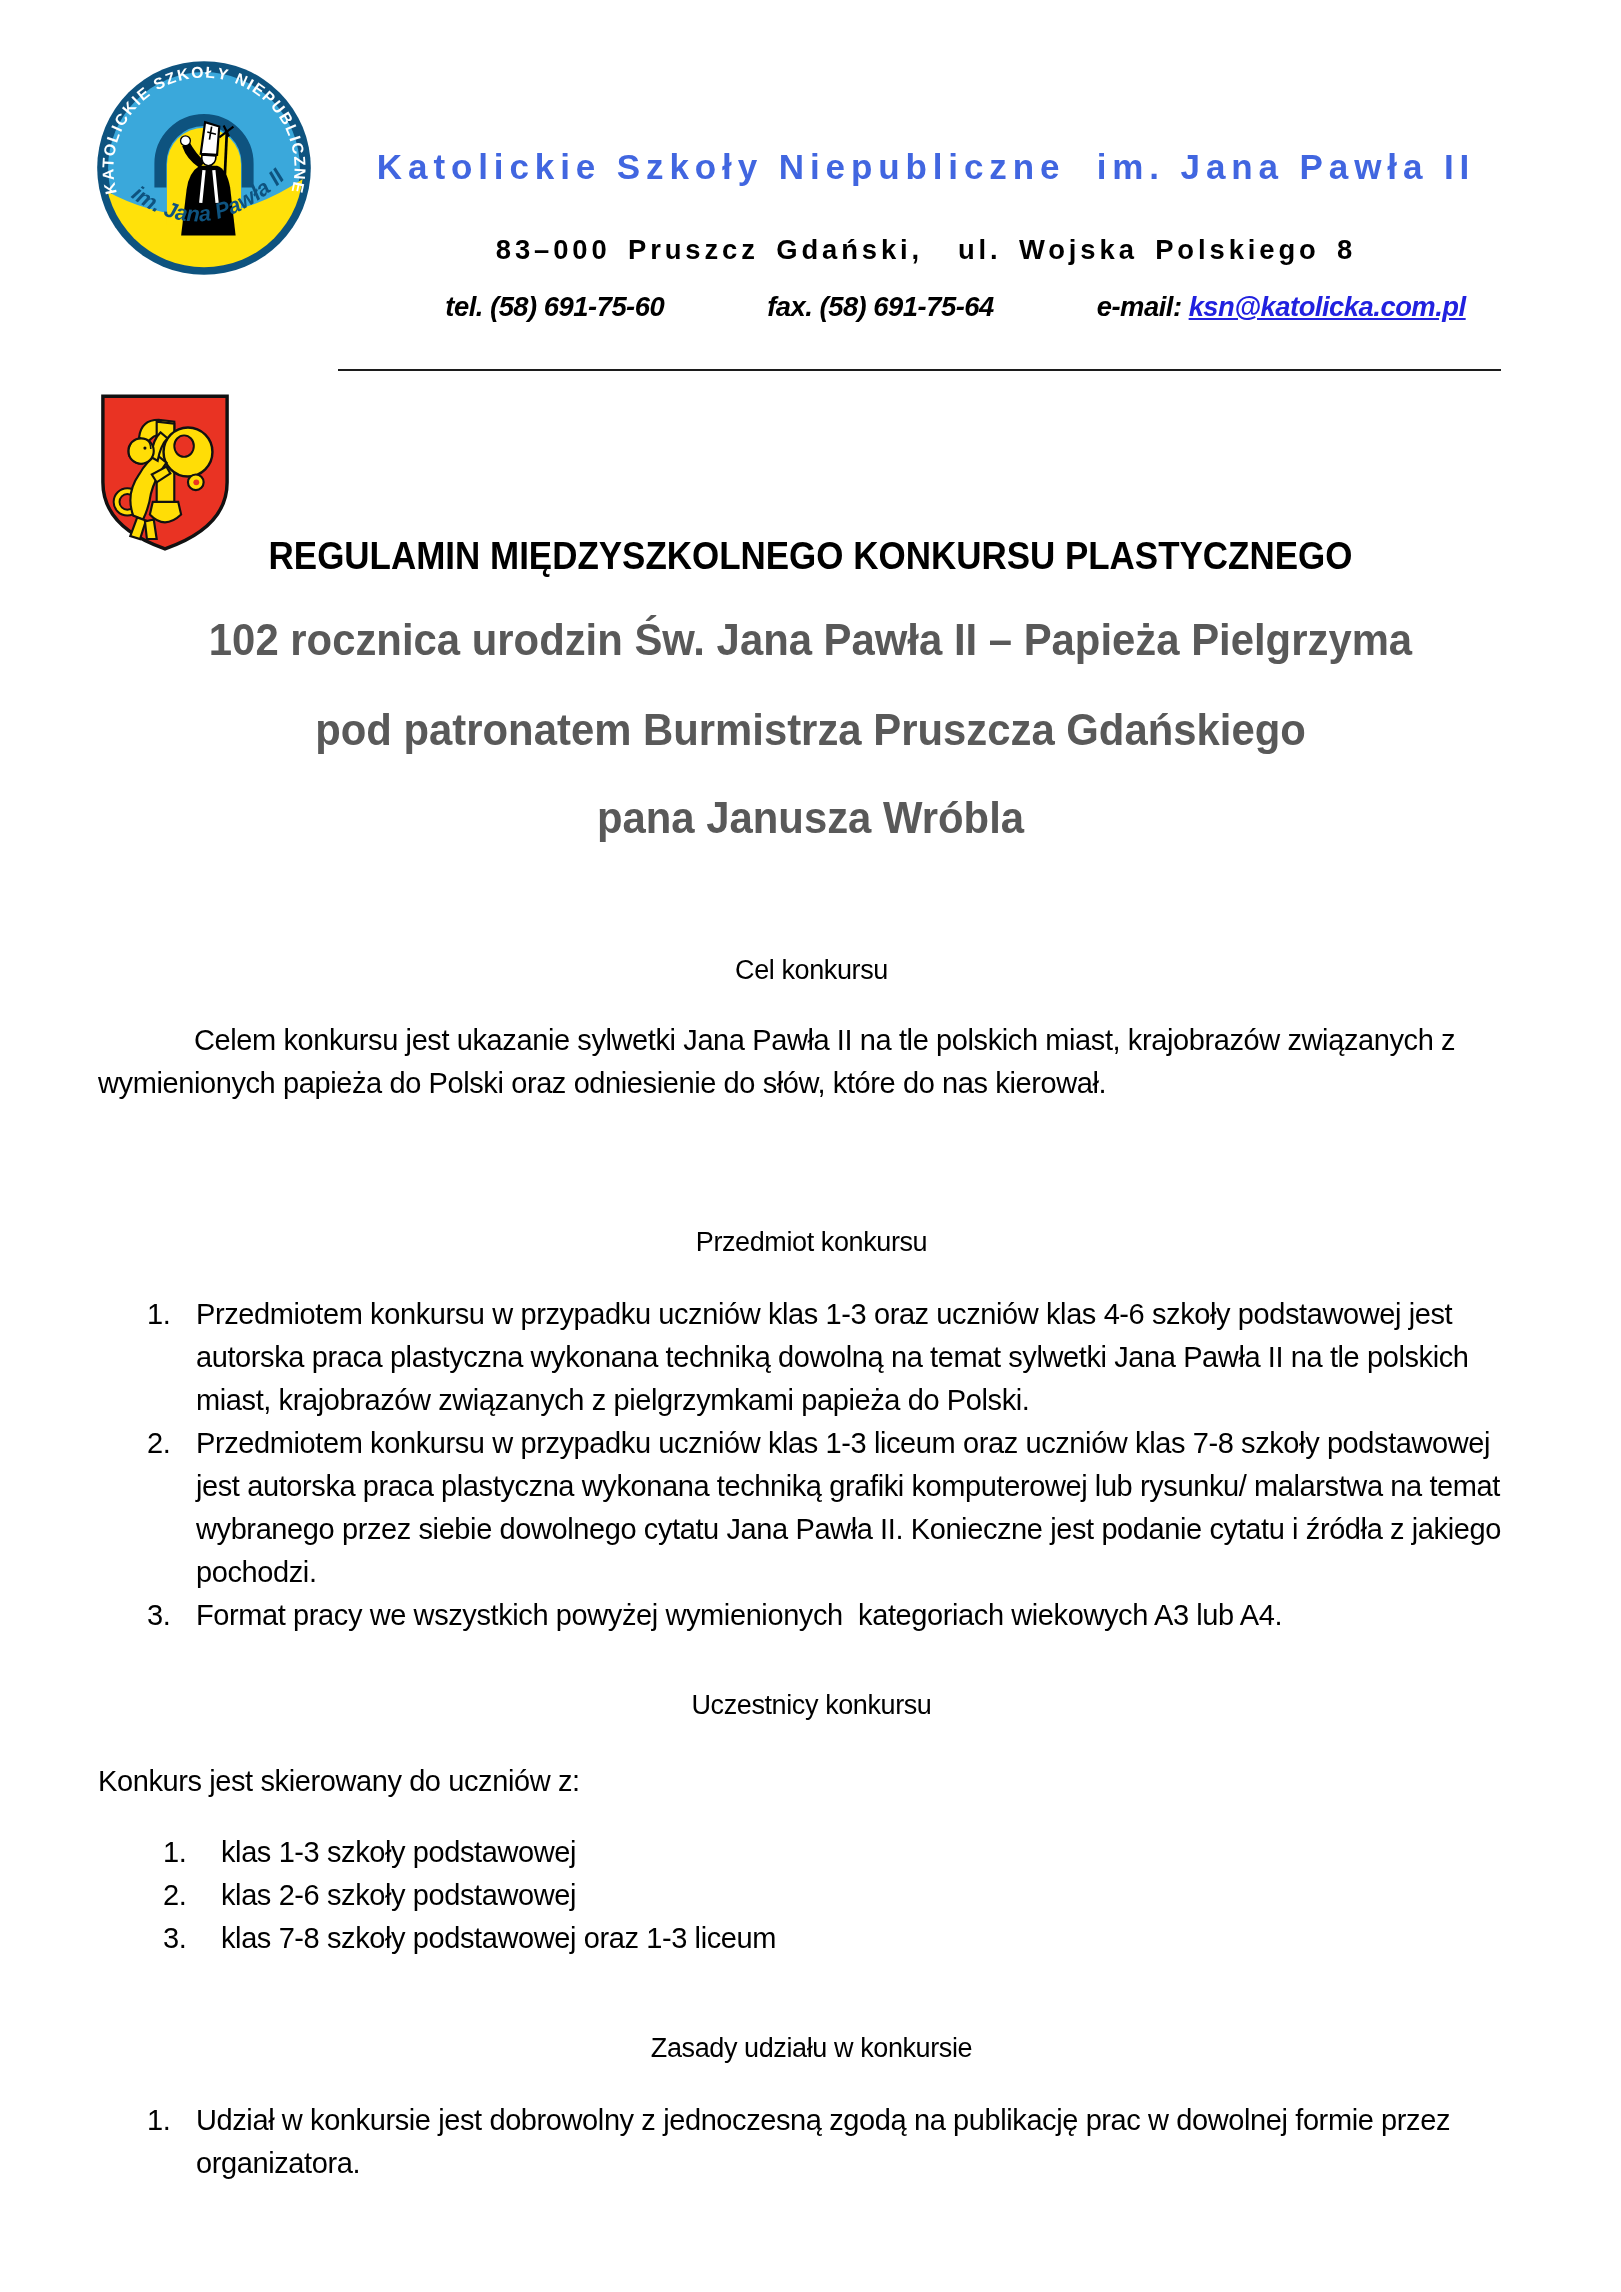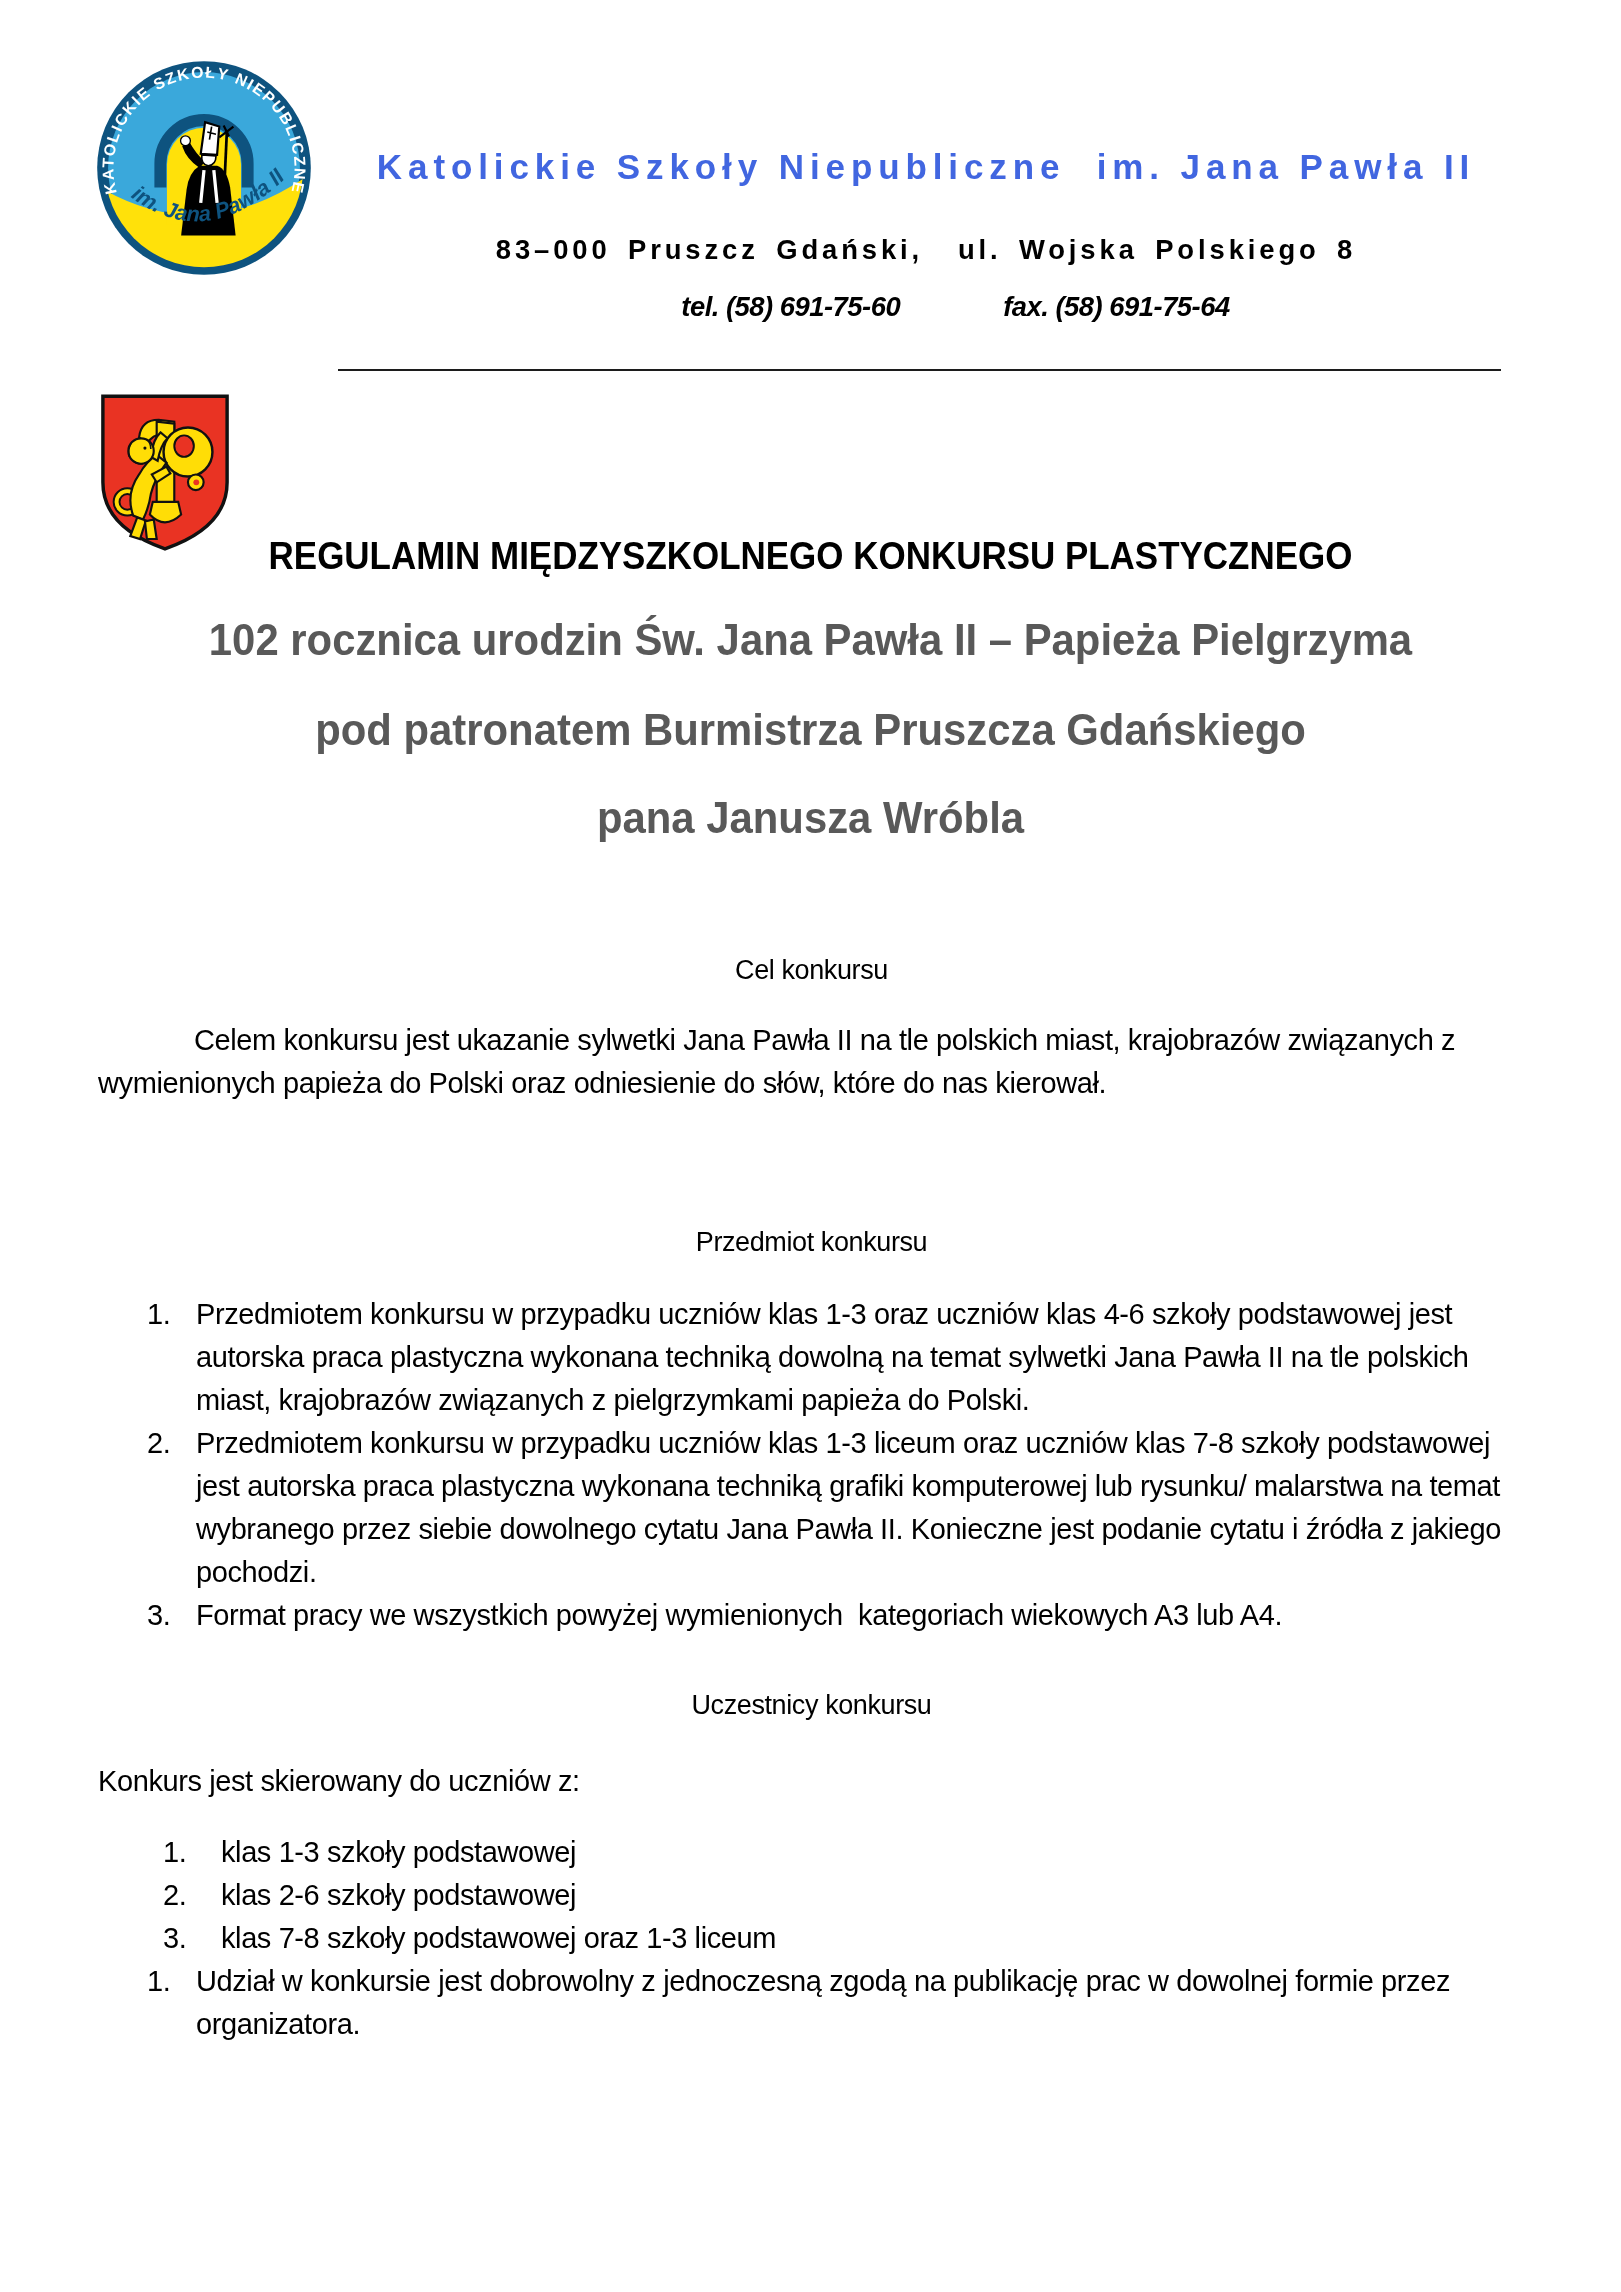--- a/index.html
+++ b/index.html
@@ -104,20 +104,21 @@
     <text font-size="20" font-weight="bold" font-style="italic" font-family="Liberation Sans, sans-serif" fill="#0E537F">
       <textPath href="#botArc" startOffset="50%" text-anchor="middle">im. Jana Pawła II</textPath>
     </text>
   </svg>
 
   <div class="school-name">Katolickie Szkoły Niepubliczne  im. Jana Pawła II</div>
   <div class="address">83–000 Pruszcz Gdański,  ul. Wojska Polskiego 8</div>
   <div class="contact">
     <span>tel. (58) 691-75-60</span>
     <span>fax. (58) 691-75-64</span>
+    <span class="email-wrap"><span>e-mail: </span><a href="#">ksn@katolicka.com.pl</a></span>
   </div>
   <div class="rule"></div>
 
   <svg class="shield" viewBox="0 0 137 167" aria-hidden="true">
     <path d="M 5,4 L 132,4 L 132,92 C 132,126 106,147 68.5,160 C 31,147 5,126 5,92 Z" fill="#E93323" stroke="#111" stroke-width="3.5"></path>
     <g>
       <path d="M 42,46 Q 44,28 62,28 L 78,30 L 78,45 Q 58,38 50,53 Z" fill="#FFDD06" stroke="#111" stroke-width="2.2"></path>
       <path d="M 60,30 L 78,32 L 78,116 L 60,114 Z" fill="#FFDD06" stroke="#111" stroke-width="2.2"></path>
       <circle cx="92" cy="61" r="25" fill="#FFDD06" stroke="#111" stroke-width="2.5"></circle>
       <ellipse cx="88" cy="55" rx="10" ry="11" fill="#E93323" stroke="#111" stroke-width="2"></ellipse>
@@ -157,19 +158,20 @@
     </ol>
 
     <h3 class="mt-uczestnicy">Uczestnicy konkursu</h3>
     <p class="intro">Konkurs jest skierowany do uczniów z:</p>
     <ol class="num klas">
       <li>klas 1-3 szkoły podstawowej</li>
       <li>klas 2-6 szkoły podstawowej</li>
       <li>klas 7-8 szkoły podstawowej oraz 1-3 liceum</li>
     </ol>
 
+    <h3 class="mt-zasady">Zasady udziału w konkursie</h3>
     <ol class="num">
       <li>Udział w konkursie jest dobrowolny z jednoczesną zgodą na publikację prac w dowolnej formie przez organizatora.</li>
     </ol>
 
   </div>
 </div>
 
 
 </body></html>

